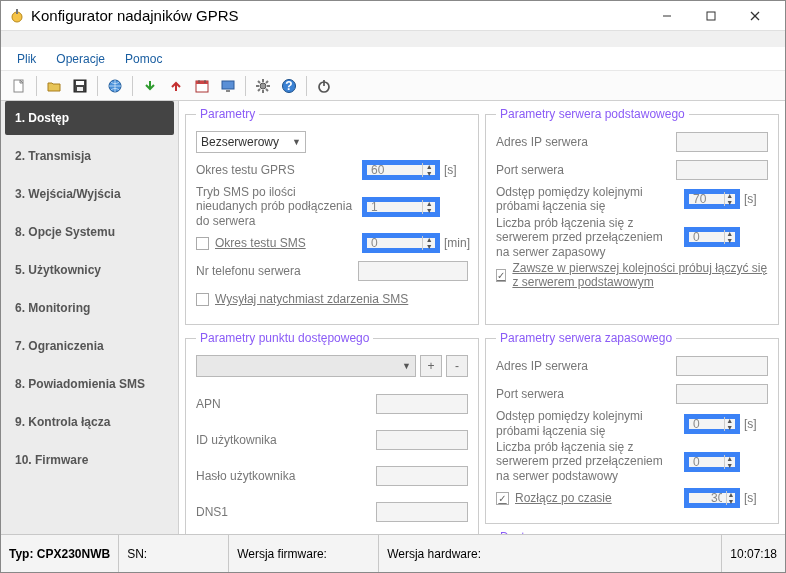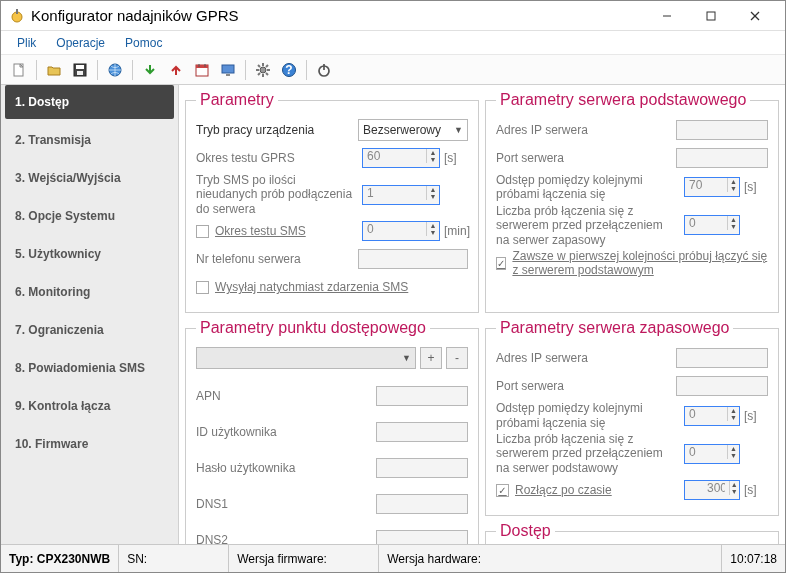--- a/index.html
+++ b/index.html
@@ -2,52 +2,52 @@
 <html><head>
 <meta charset="utf-8">
 <style>
   * { box-sizing: border-box; font-family: "Segoe UI", Tahoma, sans-serif; font-size: 12px; }
   body { margin: 0; background: #fff; }
   .window { width: 786px; height: 573px; border: 1px solid #888; display: flex; flex-direction: column; background: #f0f0f0; }
   .titlebar { height: 30px; background: #fff; display: flex; align-items: center; padding: 0 8px; border-bottom: 1px solid #e0e0e0; }
   .titlebar .icon { width: 16px; height: 16px; margin-right: 6px; display:inline-flex; }
   .titlebar .title { flex: 1; font-size: 15px; color: #000; }
   .winbtn { width: 44px; height: 28px; display: flex; align-items: center; justify-content: center; color:#333; }
-  .menubar { height: 24px; background:#fff; display:flex; align-items:center; padding:0 8px; gap:4px; border-bottom:1px solid #e8e8e8;}
+  .menubar { height: 24px; background:#fff; display:flex; align-items:center; padding:0 8px; gap:4px; border-bottom:1px solid #e8e8e8;margin-top:16px;}
   .menubar .menuitem { color:#1a5ea1; padding:2px 8px; cursor:default;}
   .toolbar { height:30px; background:#fbfbfb; display:flex; align-items:center; padding:0 6px; gap:2px; border-bottom:1px solid #d0d0d0;}
   .tbtn { width:24px; height:24px; display:flex; align-items:center; justify-content:center; border-radius:2px; }
   .tsep { width:1px; height:20px; background:#ccc; margin:0 3px;}
   .body { flex:1; display:flex; overflow:hidden; background:#fff;}
   .sidebar { width:178px; background:#ececec; border-right:1px solid #d0d0d0; display:flex; flex-direction:column; }
   .navitem { margin:0 4px 4px 4px; padding:10px 10px; color:#555; font-weight:bold; cursor:default; border-radius:2px;}
   .navitem.active { background:#444; color:#fff; }
   .content { flex:1; padding:6px; display:grid; grid-template-columns: 1fr 1fr; grid-template-rows: auto auto auto; gap:6px; overflow:auto; background:#fff;}
   fieldset { border:1px solid #ccc; padding:6px 10px 10px 10px; margin:0;}
-  legend { color:#be185d; padding:0 4px; font-size:16px;}
+  legend { color:#8b5cf6; padding:0 4px; font-size:12px;}
   .row { display:flex; align-items:center; min-height:26px; margin:2px 0;}
   .row .lab { flex:1; color:#777; padding-right:6px;}
   .row .lab.dark { color:#333; }
   .row .lab.blk { color:#000; }
   .txt { width:92px; height:20px; border:1px solid #b8b8b8; background:#fff; padding:1px 3px; color:#333;}
   .txt.dis { background:#f4f4f4; color:#888;}
   .txt.wide { width:110px;}
-  .spin { width:78px; height:20px; border:1px solid #3b82f6; background:#fff; display:flex; align-items:flex-start;}
+  .spin { width:78px; height:20px; border:5px solid #3b82f6; background:#fff; display:flex; align-items:center;}
   .spin.dis { background:#f4f4f4; color:#888;}
   .spin input { border:none; width:100%; padding:0 4px; background:transparent; color:inherit; outline:none;}
   .spin .btns { width:16px; display:flex; flex-direction:column; border-left:1px solid #ccc;}
   .spin .btns span { flex:1; display:flex; align-items:center; justify-content:center; font-size:7px; color:#555;}
   .unit { margin-left:4px; color:#777; width:24px;}
   .chk { display:flex; align-items:center; gap:6px; color:#777;text-decoration:underline;}
   .chk .box { width:13px; height:13px; border:1px solid #aaa; background:#fff; display:flex; align-items:center; justify-content:center; font-size:10px; color:#666;}
   .sel { width:110px; height:22px; border:1px solid #b8b8b8; background:#fff; display:flex; align-items:center; justify-content:space-between; padding:4px 4px; color:#333;}
   .sel.dis { background:#e8e8e8; color:#888;}
   .sel .caret { font-size:9px; color:#555;}
   .sqbtn { width:22px; height:22px; border:1px solid #b8b8b8; background:#f0f0f0; display:flex; align-items:center; justify-content:center; margin-left:4px; color:#666;}
-  .statusbar { height:28px; border-top:1px solid #c8c8c8; background:#f4f4f4; display:flex; align-items:center; font-size:11px;}
+  .statusbar { height:38px; border-top:1px solid #c8c8c8; background:#f4f4f4; display:flex; align-items:center; font-size:11px;}
   .statusbar .cell { padding:0 8px; border-right:1px solid #c8c8c8; height:100%; display:flex; align-items:center;}
   .statusbar .cell:last-child { border-right:none; margin-left:auto;}
   .blab { font-weight:bold; }
   svg { display:block; }
 </style>
 </head>
 <body>
 
 <div class="window">
 
@@ -179,21 +179,20 @@
       <div class="navitem">8. Powiadomienia SMS</div>
       <div class="navitem">9. Kontrola łącza</div>
       <div class="navitem">10. Firmware</div>
     </div>
 
     <div class="content">
 
       <fieldset style="grid-column:1; grid-row:1;">
         <legend>Parametry</legend>
         <div class="row">
-          <span class="lab dark">Tryb pracy urządzenia</span>
           <div class="sel">
               <span>Bezserwerowy</span>
               <span class="caret">▼</span>
             </div>
         </div>
         <div class="row">
           <span class="lab">Okres testu GPRS</span>
           <div class="spin dis">
               <input disabled="" value="60" style="">
               <div class="btns">

